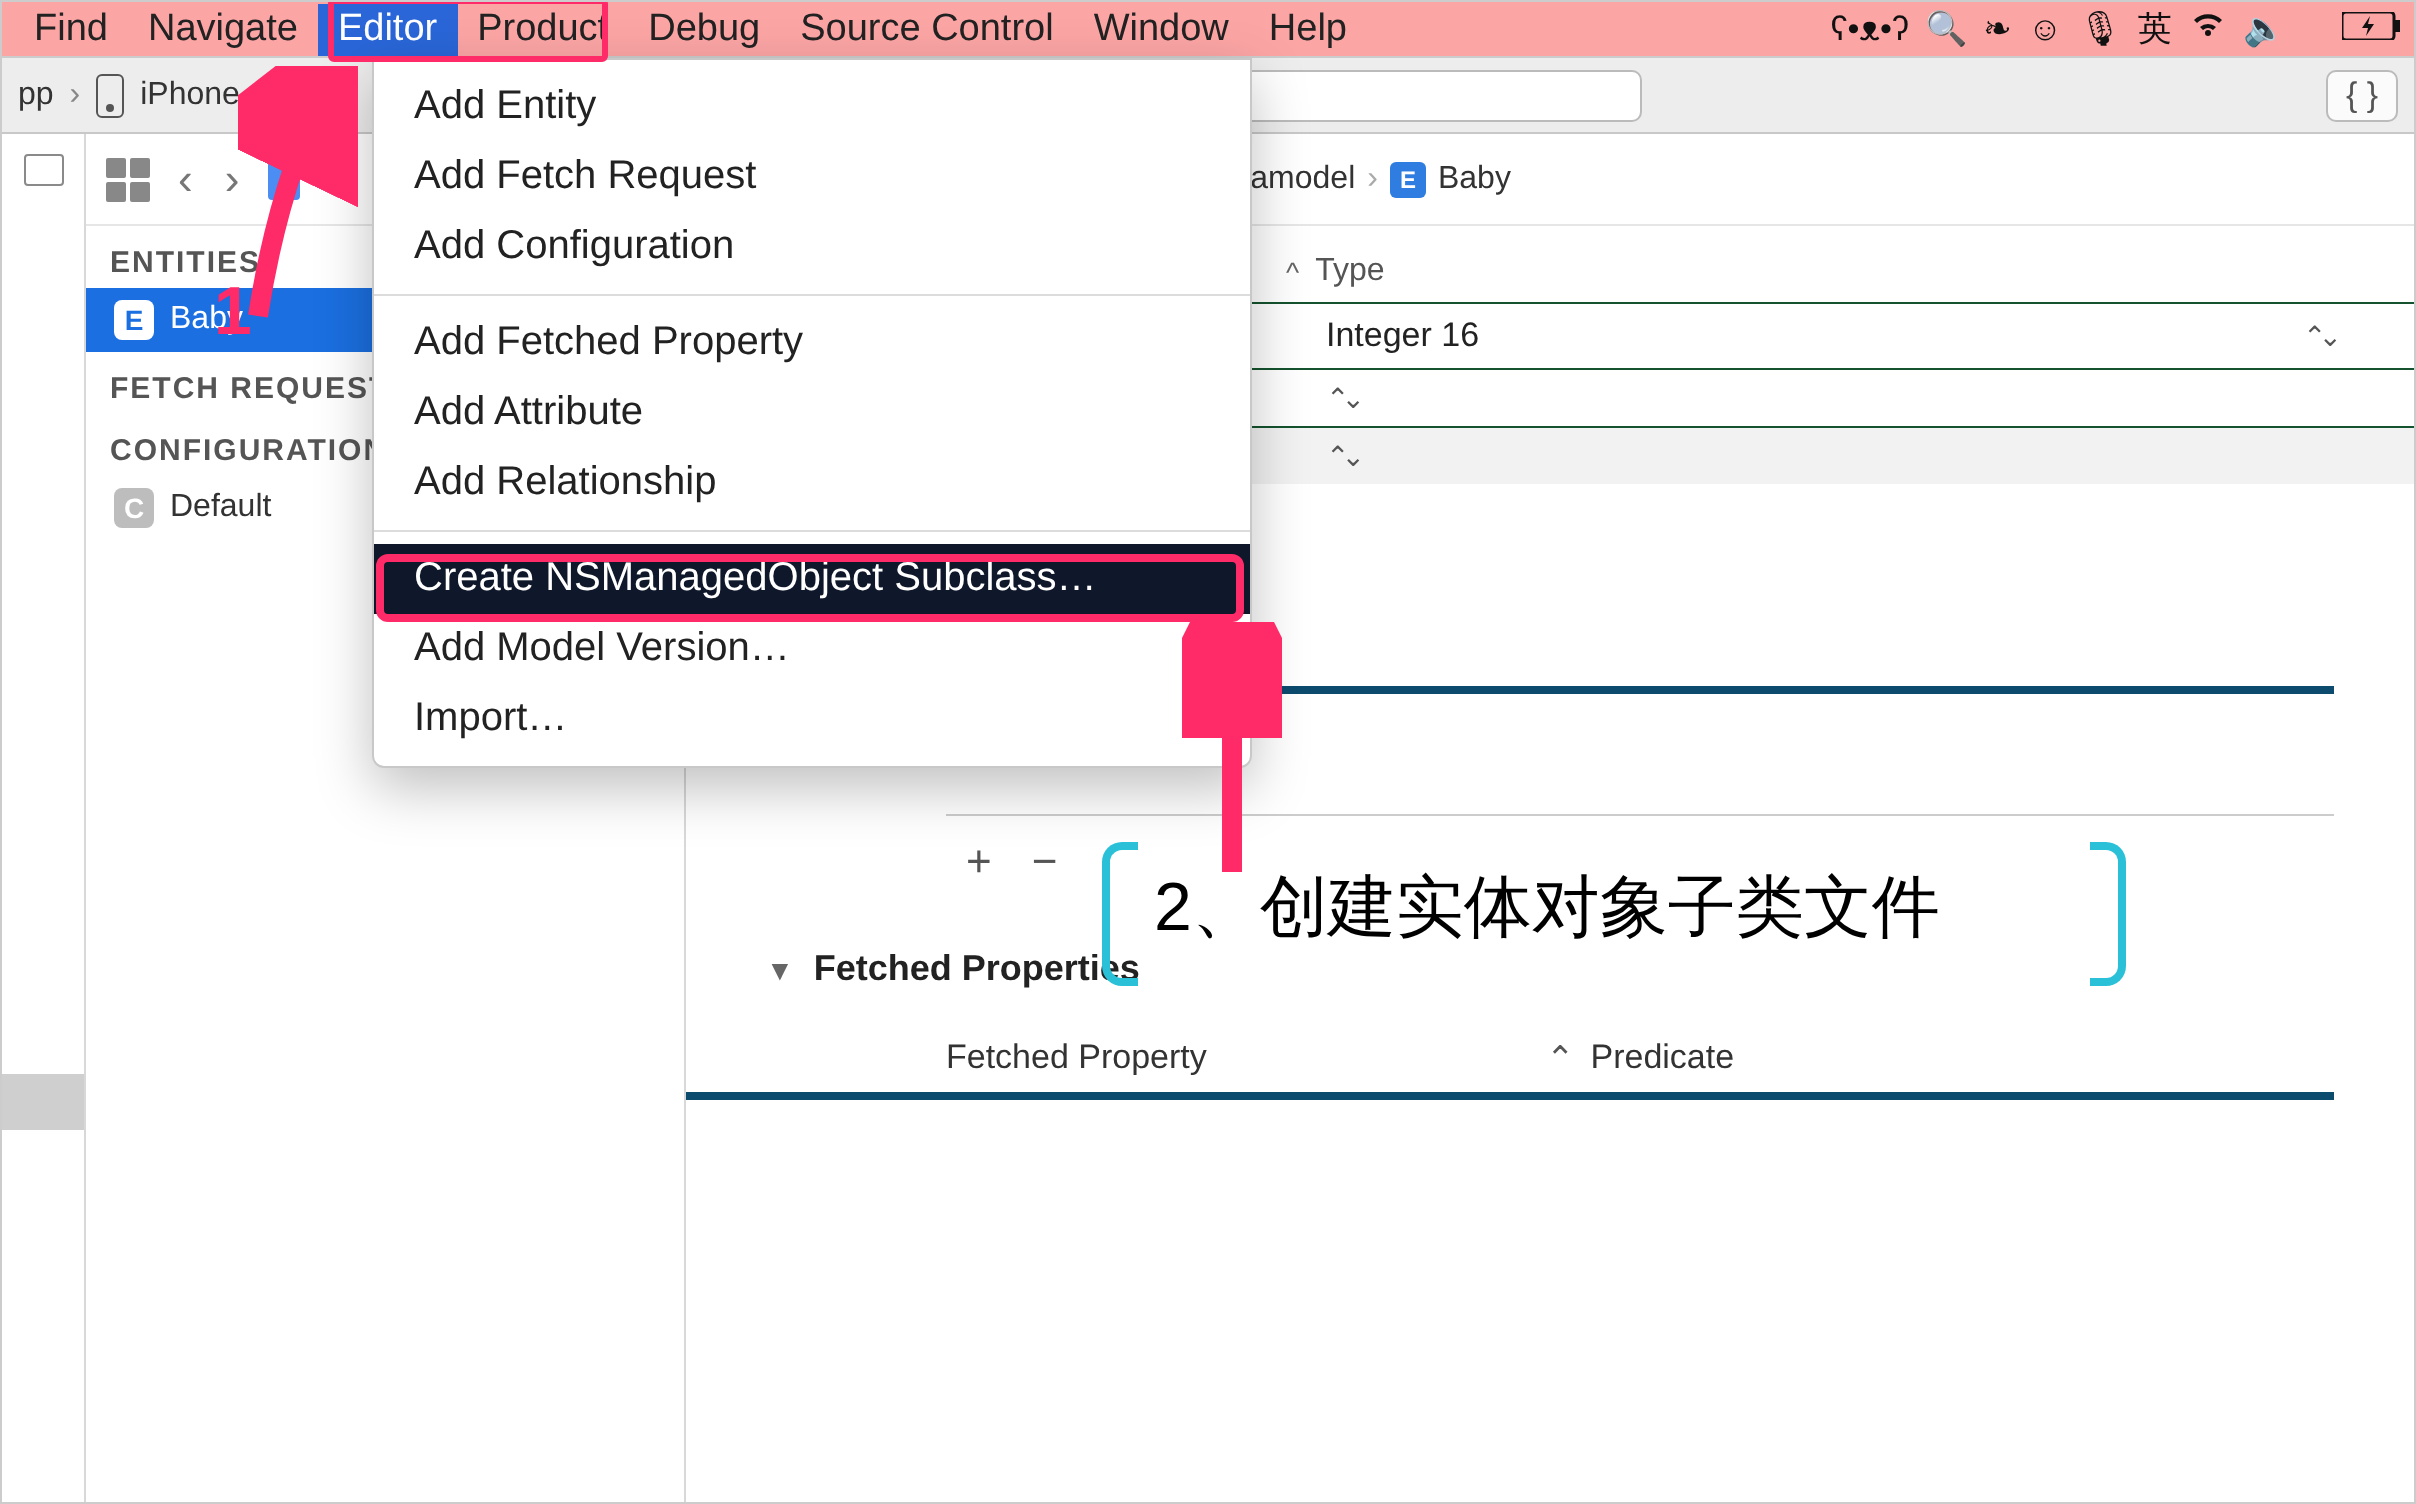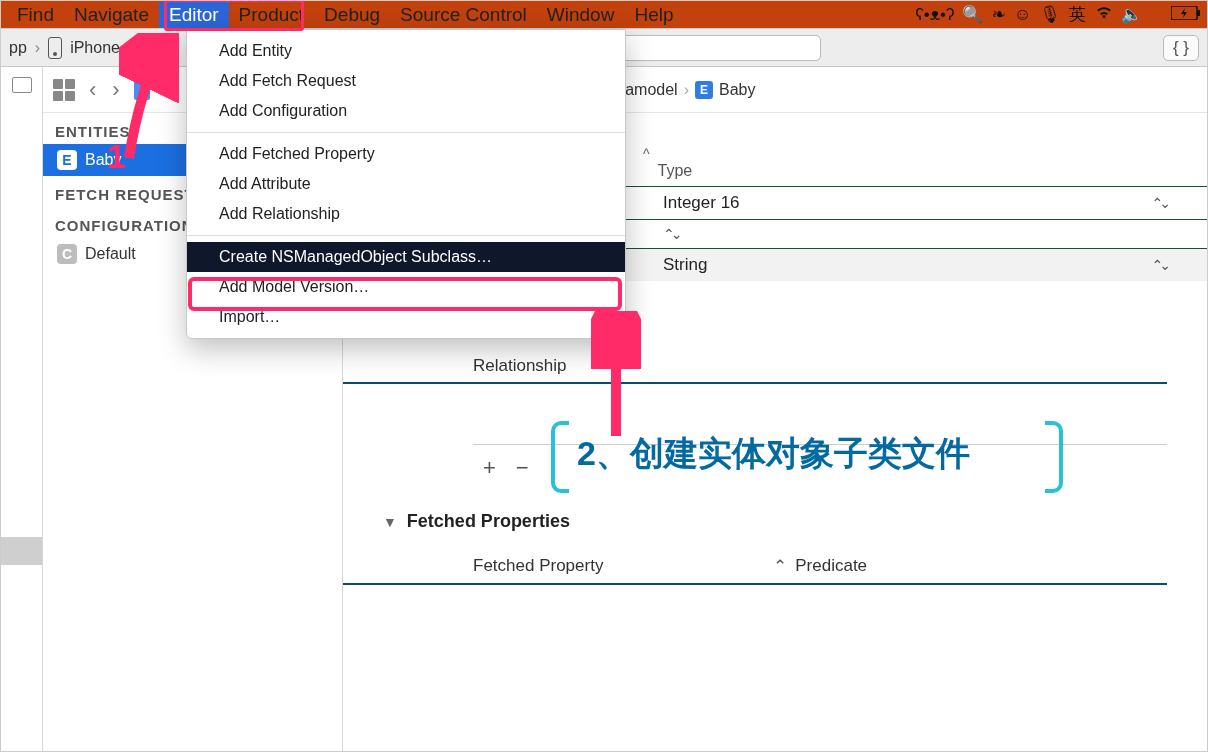--- a/index.html
+++ b/index.html
@@ -1,19 +1,19 @@
 <!DOCTYPE html>
 <html><head>
   <meta charset="utf-8">
   <style>
     * { margin:0; padding:0; box-sizing:border-box; font-family:-apple-system,"Helvetica Neue",Arial,sans-serif; }
     body { width:1208px; height:752px; background:#fff; position:relative; overflow:hidden; border:1px solid #ccc; }
 
     
-    .menubar { height:28px; background:#c2410c; border-bottom:1px solid #ccc; display:flex; align-items:center; padding:0 6px; font-size:19px; color:#222; position:relative; }
+    .menubar { height:28px; background:#fca5a5; border-bottom:1px solid #ccc; display:flex; align-items:center; padding:0 6px; font-size:19px; color:#222; position:relative; }
     .menubar .mi { padding:2px 10px; cursor:default; }
     .menubar .mi.editor { background:#2a66d8; color:#fff; }
     .statusicons { margin-left:auto; display:flex; gap:8px; font-size:17px; color:#111; align-items:center; }
     .statusicons span { display:inline-block; }
 
     
     .secondbar { height:38px; background:#ededed; border-bottom:1px solid #c8c8c8; display:flex; align-items:center; padding:0 8px; gap:8px; font-size:16px; color:#333; }
     .chev { color:#888; }
     .phone-icon { width:14px; height:22px; border:1px solid #555; border-radius:3px; position:relative; display:inline-block; }
     .phone-icon::after { content:""; position:absolute; bottom:2px; left:50%; width:4px; height:4px; background:#555; border-radius:50%; transform:translateX(-50%); }
@@ -40,48 +40,48 @@
 
     .content { flex:1; background:#fff; position:relative; font-size:17px; color:#333; }
     .crumbs { height:46px; border-bottom:1px solid #e6e6e6; display:flex; align-items:center; padding:0 6px; gap:6px; font-size:16px; color:#333; }
     .crumbs .sep { color:#aaa; }
     .fic { width:18px; height:18px; display:inline-block; border-radius:3px; }
     .fic.green { background:#1fa463; }
     .fic.blue { background:#2f7de0; color:#fff; font-size:12px; font-weight:700; display:inline-flex; align-items:center; justify-content:center; }
 
     .attr-hdr { display:flex; align-items:center; padding:14px 20px 6px 300px; color:#555; font-size:16px; }
     .attr-hdr .tri { margin-right:8px; font-size:14px; color:#666; }
-    .attr-hdr .th { font-weight:400;margin-top:35px; }
+    .attr-hdr .th { font-weight:400; }
     .rows { }
     .row { display:flex; align-items:center; padding:6px 0 6px 320px; border-top:1px solid #14532d; color:#222; }
     .row.alt { background:#f2f2f2; }
     .row .val { flex:1; }
     .row .updn { color:#555; letter-spacing:-4px; font-size:14px; margin-right:40px; }
 
     .section-title { display:flex; align-items:center; gap:10px; padding:30px 0 6px 40px; font-weight:700; font-size:18px; color:#222; }
     .section-title .tri { color:#666; font-size:14px; }
-    .sub-hdr { display:flex; padding:18px 0 6px 130px; color:#333; font-size:17px; border-bottom:2px solid #0c4a6e; margin-right:40px; }
+    .sub-hdr { display:flex; padding:18px 0 6px 130px; color:#333; font-size:17px; border-bottom:4px solid #0c4a6e; margin-right:40px; }
     .sub-hdr .c1 { flex:0 0 300px; }
     .sub-hdr .caret { color:#555; margin-right:8px; }
     .divline { border-top:1px solid #ccc; margin:60px 40px 0 130px; }
     .plusminus { display:flex; gap:20px; padding:10px 0 0 140px; font-size:22px; color:#555; }
 
     
     .dropdown { position:absolute; left:185px; top:28px; width:440px; background:#fff; border:1px solid #c8c8c8; border-radius:0 0 6px 6px; box-shadow:0 10px 28px rgba(0,0,0,0.25); z-index:100; padding:6px 0; }
-    .dropdown .di { padding:6px 32px; font-size:16px; color:#222; }
+    .dropdown .di { padding:6px 20px; font-size:20px; color:#222; }
     .dropdown .di.sel { background:#0f172a; color:#fff; }
     .dropdown hr { border:none; border-top:1px solid #dcdcdc; margin:6px 0; }
 
     
     .annot-box-menu { position:absolute; left:163px; top:-2px; width:140px; height:32px; border:3px solid #ff2a68; border-radius:3px; z-index:300; pointer-events:none; }
     .annot-box-sel { position:absolute; left:187px; top:276px; width:434px; height:34px; border:4px solid #ff2a68; border-radius:6px; z-index:300; pointer-events:none; }
     .annot-arrow1 { position:absolute; left:118px; top:32px; width:60px; height:130px; z-index:290; pointer-events:none; }
     .annot-num1 { position:absolute; left:106px; top:136px; color:#ff2a68; font-size:34px; font-weight:800; z-index:310; }
     .annot-arrow2 { position:absolute; left:590px; top:310px; width:50px; height:130px; z-index:290; pointer-events:none; }
-    .annot-text { position:absolute; left:576px; top:430px; color:#0369a1; font-size:34px; font-weight:700; z-index:310; white-space:nowrap; }
+    .annot-text { position:absolute; left:576px; top:430px; color:#000000; font-size:34px; font-weight:400; z-index:310; white-space:nowrap; }
     .annot-bracket { position:absolute; top:420px; width:18px; height:72px; border:4px solid #29c0d8; z-index:305; pointer-events:none; }
     .annot-bracket.left { left:550px; border-right:none; border-radius:10px 0 0 10px; }
     .annot-bracket.right { left:1044px; border-left:none; border-radius:0 10px 10px 0; }
   </style>
 </head>
 <body>
 
 <div class="menubar">
   <div class="mi">Find</div>
   <div class="mi">Navigate</div>
@@ -174,21 +174,20 @@
     </div>
     <div class="rows">
       <div class="row">
           <span class="val">Integer 16</span>
           <span class="updn">⌃⌄</span>
         </div>
       <div class="row">
           <span class="updn">⌃⌄</span>
         </div>
       <div class="row alt">
-          <span class="val">String</span>
           <span class="updn">⌃⌄</span>
         </div>
     </div>
 
     <div class="section-title">
       <span class="tri">▼</span>
       <span>Relationships</span>
     </div>
     <div class="sub-hdr">
       <span class="c1">Relationship</span>

